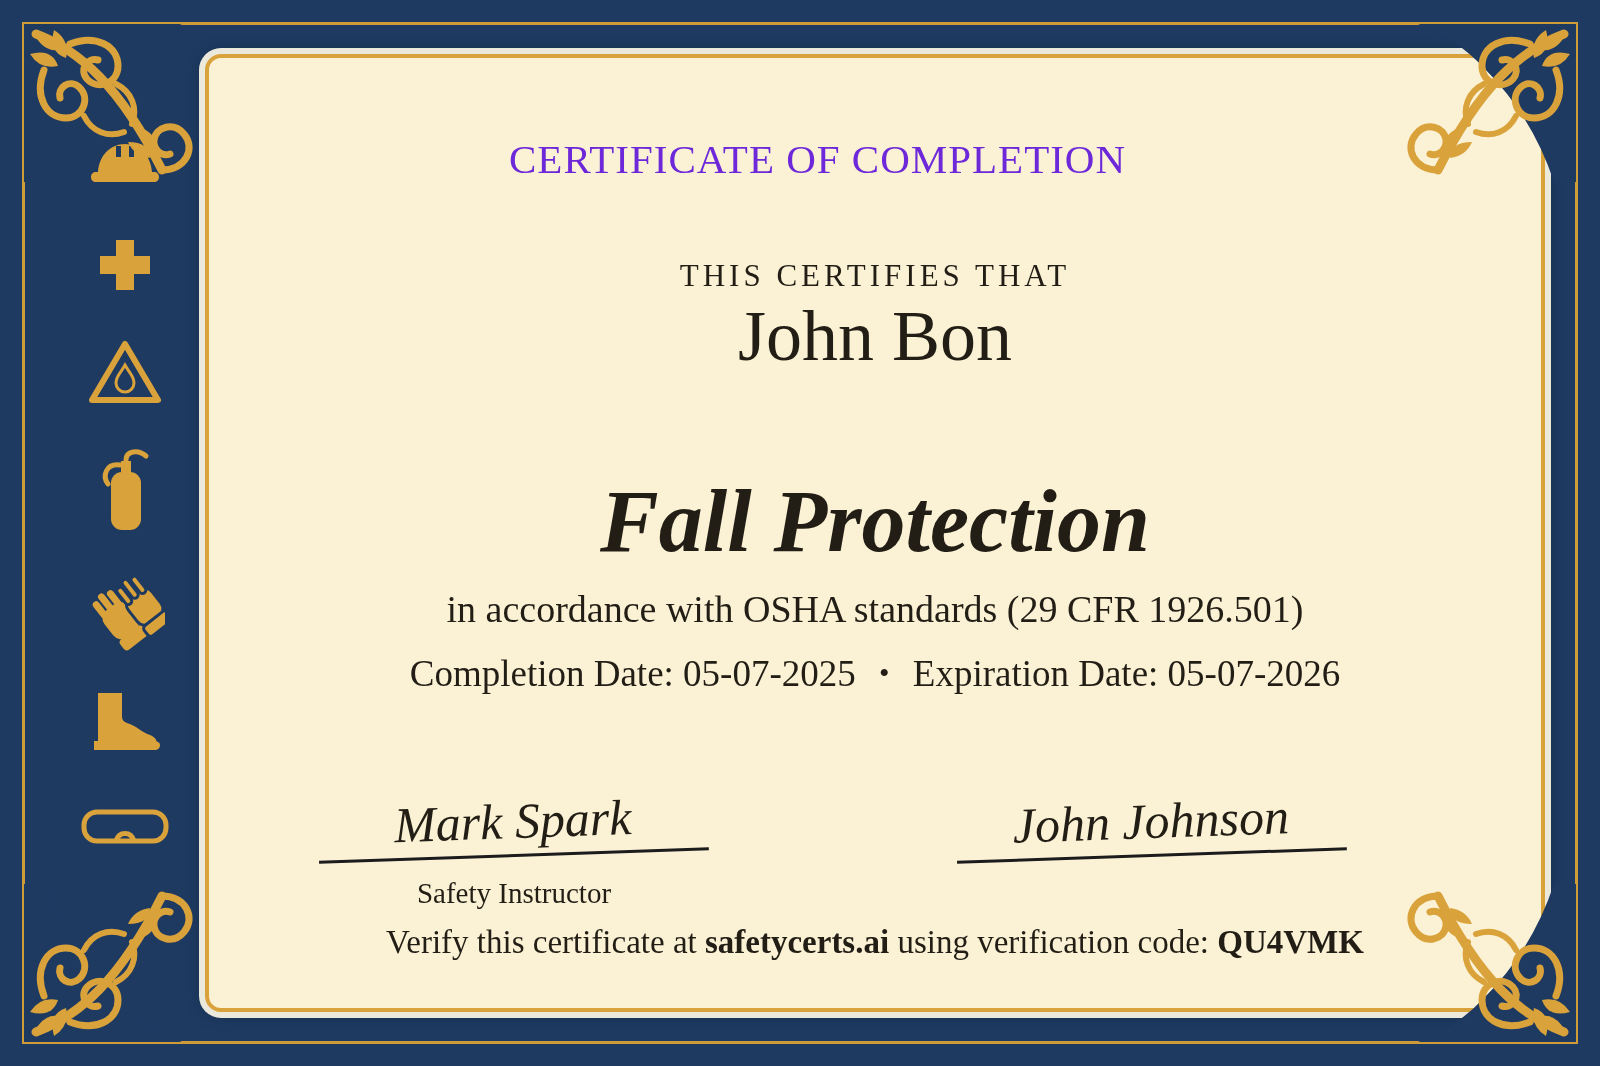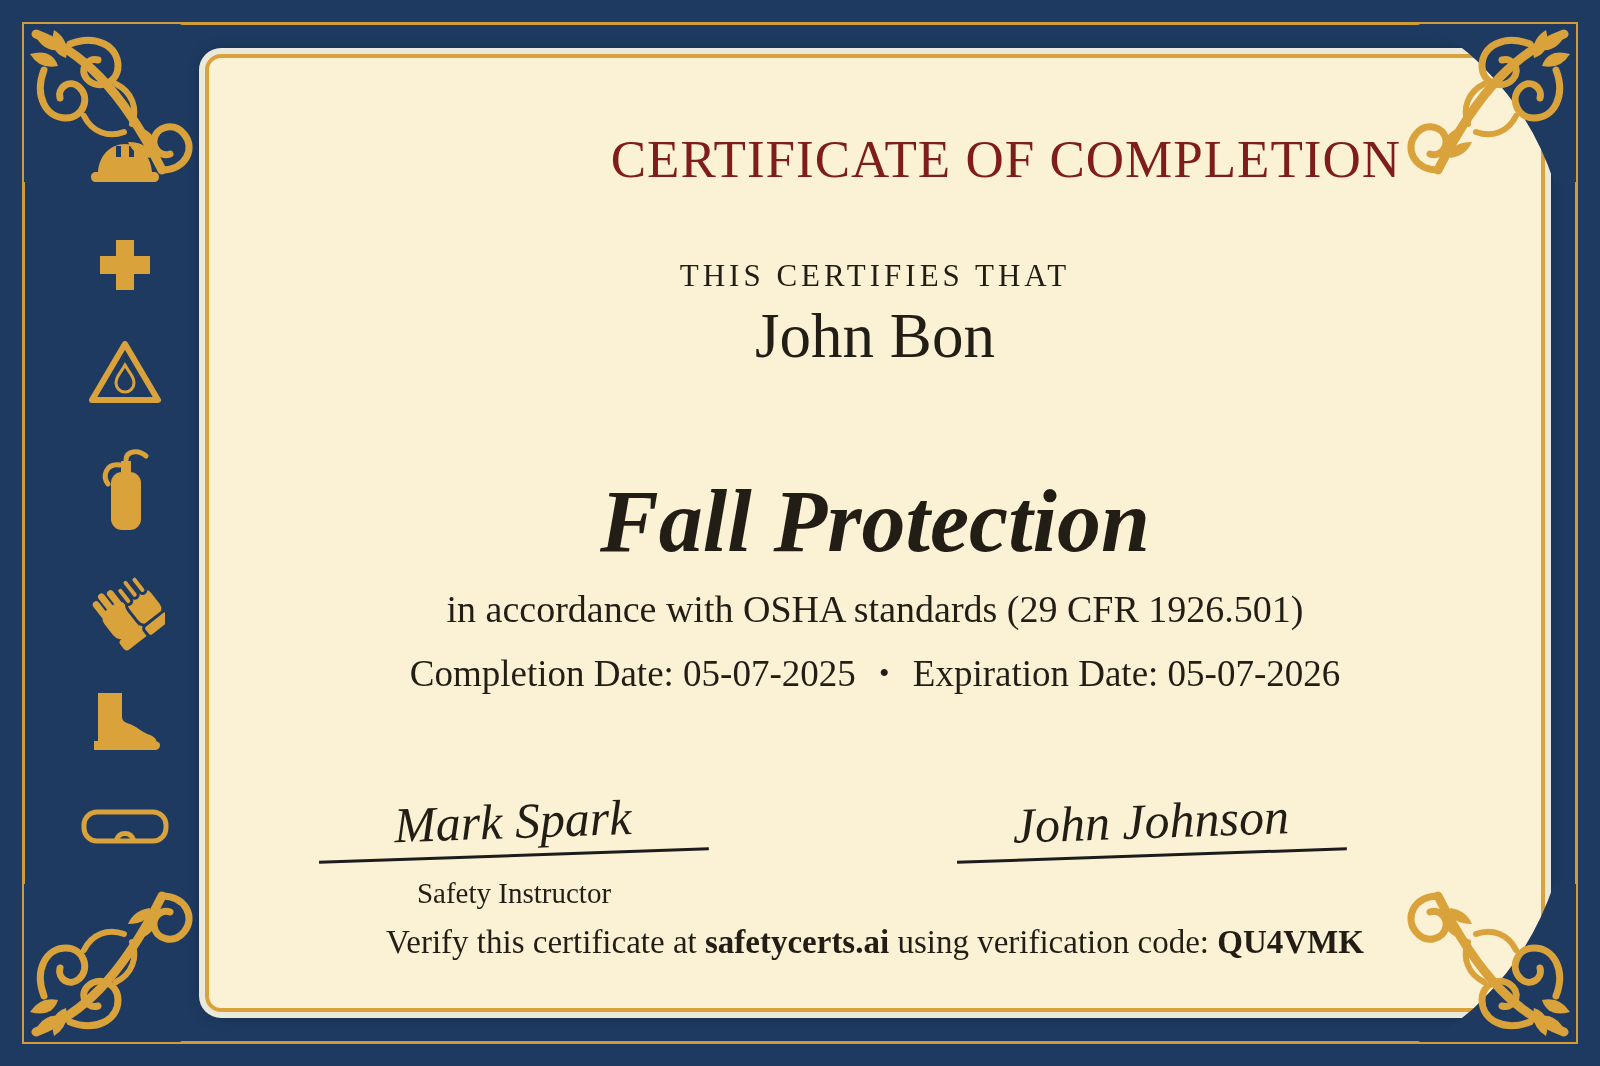--- a/index.html
+++ b/index.html
@@ -21,23 +21,23 @@
   }
   .row{position:absolute;left:0;right:0;text-align:center;transform:translateY(-50%);white-space:nowrap;}
   
   .logo{position:absolute;left:44px;top:46px;display:flex;align-items:center;height:110px;}
   .logo svg{width:106px;height:106px;display:block;}
   .logo-rest{
     font-size:112px;font-weight:bold;color:#1d3a66;letter-spacing:-5px;
     line-height:1;margin-left:-12px;transform:translateY(-4px);
   }
   .cert-title{position:absolute;left:300px;right:140px;top:101px;transform:translateY(-50%);
-    text-align:right;font-size:53px;color:#7f1d1d;letter-spacing:1px;white-space:nowrap;}
+    text-align:left;font-size:41px;color:#6d28d9;letter-spacing:1px;white-space:nowrap;}
   .certifies{top:178px;font-size:31px;letter-spacing:4px;margin-top:40px;}
-  .recipient{top:278px;font-size:63px;}
+  .recipient{top:278px;font-size:72px;}
   .statement{top:376px;font-size:40px;}
   .course{top:463px;font-size:88px;font-weight:bold;font-style:italic;}
   .standards{top:551px;font-size:38px;}
   .dates{top:615px;font-size:37px;}
   .dates .bullet{margin:0 14px;font-size:30px;vertical-align:3px;}
   .certid{top:670px;font-size:36px;}
   .sig{position:absolute;top:714px;width:390px;}
   .sig.left{left:110px;} .sig.right{left:748px;}
   .sig-name{
     height:78px;display:flex;align-items:flex-end;justify-content:center;

